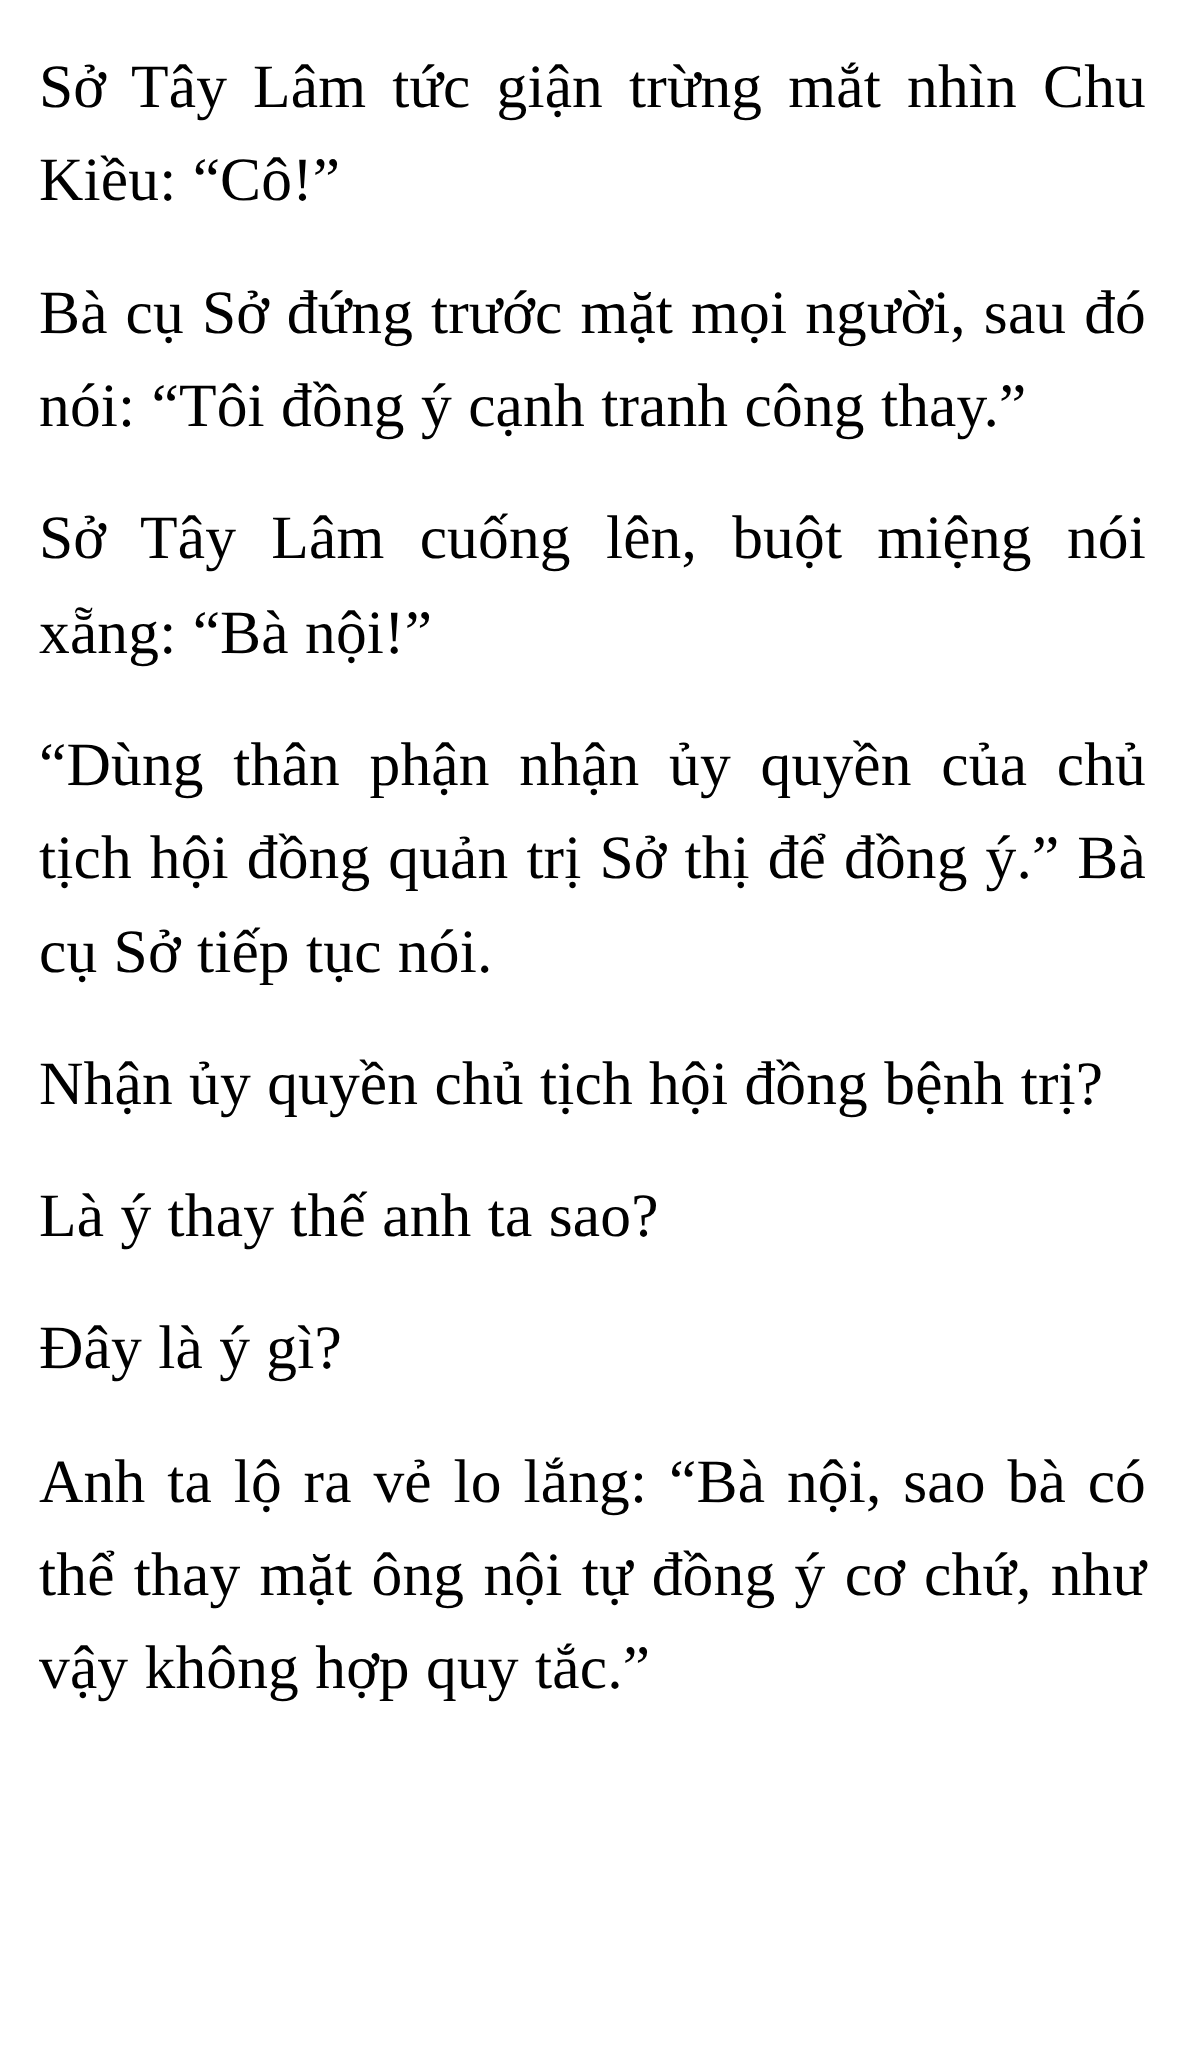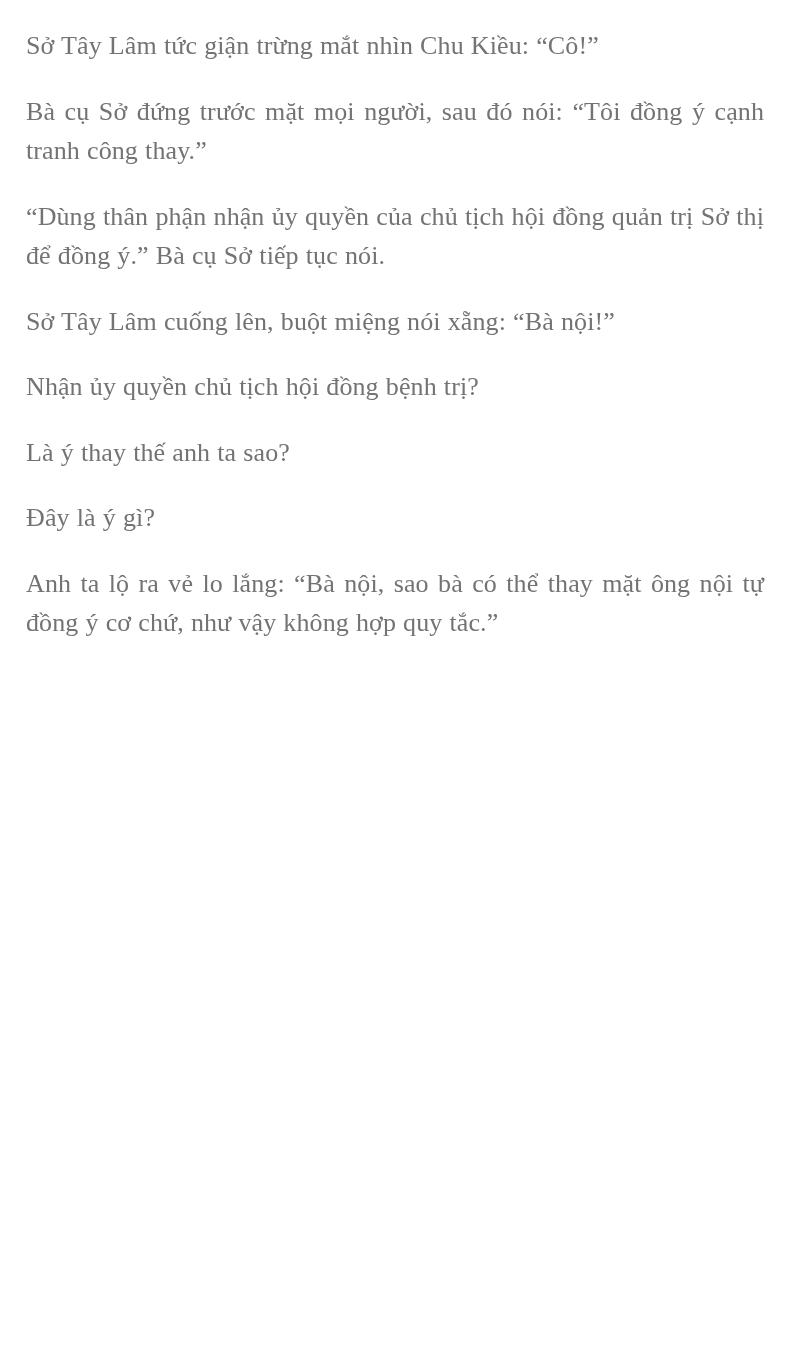--- a/index.html
+++ b/index.html
@@ -12,38 +12,38 @@
     min-height: 1368px;
     font-family: "Liberation Serif", "DejaVu Serif", serif;
     color: #2b2b2b;
   }
   .reader {
     box-sizing: border-box;
     width: 790px;
     padding: 26px 26px 30px 26px;
   }
   .para {
-    font-size: 26px;
+    font-size: 41px;
     line-height: 1.52;
     text-align: justify;
     text-justify: inter-word;
     margin: 0 0 26px 0;
     letter-spacing: 0.1px;
     word-spacing: 0.5px;
-    color: #737373;
+    color: #000000;
   }
   .para:last-child {
     margin-bottom: 0;
   }
 </style>
 </head>
 <body>
 
 <div class="reader">
   <p class="para">Sở Tây Lâm tức giận trừng mắt nhìn Chu Kiều: “Cô!”</p>
   <p class="para">Bà cụ Sở đứng trước mặt mọi người, sau đó nói: “Tôi đồng ý cạnh tranh công thay.”</p>
+  <p class="para">Sở Tây Lâm cuống lên, buột miệng nói xẵng: “Bà nội!”</p>
   <p class="para">“Dùng thân phận nhận ủy quyền của chủ tịch hội đồng quản trị Sở thị để đồng ý.” Bà cụ Sở tiếp tục nói.</p>
-  <p class="para">Sở Tây Lâm cuống lên, buột miệng nói xẵng: “Bà nội!”</p>
   <p class="para">Nhận ủy quyền chủ tịch hội đồng bệnh trị?</p>
   <p class="para">Là ý thay thế anh ta sao?</p>
   <p class="para">Đây là ý gì?</p>
   <p class="para">Anh ta lộ ra vẻ lo lắng: “Bà nội, sao bà có thể thay mặt ông nội tự đồng ý cơ chứ, như vậy không hợp quy tắc.”</p>
 </div>
 
 </body></html>

